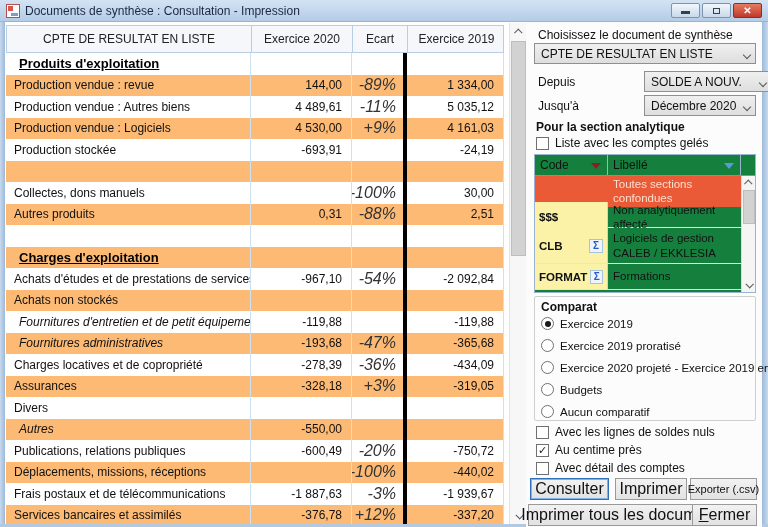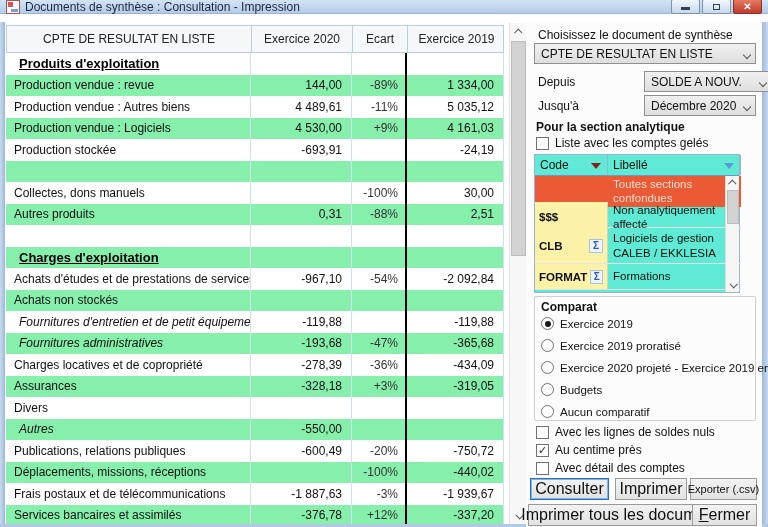--- a/index.html
+++ b/index.html
@@ -2,21 +2,21 @@
 <html><head>
 <meta charset="utf-8">
 <style>
   * { margin:0; padding:0; box-sizing:border-box; }
   html,body { width:768px; height:527px; overflow:hidden; }
   body { font-family:"Liberation Sans", sans-serif; background:#e8eef5; position:relative; }
 
   .window { position:absolute; left:0; top:0; width:768px; height:527px; background:#fff; }
 
   
-  .titlebar { position:absolute; left:0; top:0; width:768px; height:14px;
+  .titlebar { position:absolute; left:0; top:0; width:768px; height:22px;
     background:linear-gradient(#d3e3f4,#b4cce6); border-bottom:1px solid #98b4d2;
     display:flex; align-items:center; padding:0 4px; }
   .app-icon { width:14px; height:14px; margin:0 5px 0 2px; position:relative; background:#fff; border:1px solid #b05050; }
   .app-icon:before { content:""; position:absolute; left:1px; top:1px; width:5px; height:5px; background:#d9534f; }
   .app-icon:after { content:""; position:absolute; right:1px; bottom:1px; width:7px; height:3px; background:#7aa0c8; }
   .title-text { font-size:12px; color:#1c2740; }
   .win-controls { margin-left:auto; display:flex; gap:2px; padding-right:2px; }
   .winbtn { width:29px; height:15px; border:1px solid #7d94b0; border-radius:2px;
     background:linear-gradient(#f2f7fc,#c8d8ea); display:flex; align-items:center; justify-content:center;
     font-size:10px; color:#33404f; line-height:1; }
@@ -31,25 +31,25 @@
 
   
   .table-area { position:absolute; left:5px; top:22px; width:502px; height:502px; background:#fff; overflow:hidden; }
   .thead { position:absolute; left:1px; top:3px; width:498px; height:28px; display:grid;
     grid-template-columns:245px 101px 55px 97px; background:#f5f7fa; border:1px solid #b9cde3; }
   .thead .hcell { display:flex; align-items:center; justify-content:center; font-size:12px; color:#222;
     border-right:1px solid #b9cde3; }
   .thead .hcell:last-child { border-right:none; }
   .tbody { position:absolute; left:1px; top:31px; width:498px; }
   .trow { display:grid; grid-template-columns:245px 101px 55px 97px; height:21.5px; background:#fff; }
-  .trow.shade { background:#86efac; }
+  .trow.shade { background:#fdba74; }
   .cell { display:flex; align-items:center; font-size:12px; color:#111; overflow:hidden; white-space:nowrap; }
   .cell.lbl { padding-left:8px; border-right:1px solid #cfe0f0; }
   .cell.num { justify-content:flex-end; padding-right:9px; border-right:1px solid #cfe0f0; }
-  .cell.pct { justify-content:flex-end; padding-right:7px; font-size:12px; color:#333; border-right:2px solid #000000; }
+  .cell.pct { justify-content:flex-end; padding-right:7px; font-size:16px; color:#333; border-right:4px solid #000000;font-style:italic; }
   .trow.section .cell.lbl { font-weight:bold; font-size:13px; text-decoration:underline; padding-left:13px; color:#000; }
   .trow.italic .cell.lbl { font-style:italic; padding-left:13px; }
 
   
   .vscroll { position:absolute; left:509px; top:23px; width:17px; height:501px; background:#f7f7f7; border-left:1px solid #e3e3e3; }
   .sb-arrow { position:absolute; left:0; width:17px; height:17px; display:flex; align-items:center; justify-content:center; }
   .chev { width:6px; height:6px; border-left:1.5px solid #5a5a5a; border-top:1.5px solid #5a5a5a; display:block; }
   .chev.up { transform:rotate(45deg) translateY(1px); }
   .chev.down { transform:rotate(225deg) translateY(1px); }
   .sb-thumb { position:absolute; left:1px; width:15px; background:#d2d2d2; border:1px solid #bdbdbd; }
@@ -61,21 +61,21 @@
 
   .combo { position:absolute; height:21px; background:linear-gradient(#f0f0f0,#dedede); border:1px solid #8f8f8f;
     display:flex; align-items:center; padding:0 18px 0 6px; font-size:12px; color:#111; white-space:nowrap; overflow:hidden; }
   .combo .cchev { position:absolute; right:5px; top:8px; width:6px; height:6px; border-left:1.5px solid #555; border-top:1.5px solid #555; transform:rotate(225deg); }
 
   .ckbox { width:13px; height:13px; background:#fff; border:1px solid #707070; display:inline-flex; align-items:center; justify-content:center;
     font-size:11px; line-height:1; color:#222; flex:none; }
   .ckrow { position:absolute; display:flex; align-items:center; gap:6px; white-space:nowrap; }
 
   
-  .minitable { position:absolute; left:8px; top:132px; width:206px; height:139px; background:#5eead4; border:1px solid #9ab4d0; }
+  .minitable { position:absolute; left:8px; top:132px; width:222px; height:139px; background:#15803d; border:1px solid #9ab4d0; }
   .mt-head { display:grid; grid-template-columns:73px 133px 14px; height:21px; border-bottom:1px solid #6d96c4; }
   .mt-head .mh { display:flex; align-items:center; padding:0 5px; font-size:12px; border-right:1px solid #9ab4d0; position:relative; }
   .tri { width:0; height:0; border-left:5px solid transparent; border-right:5px solid transparent; border-top:6px solid #8b1e1e; position:absolute; right:6px; top:8px; }
   .tri.blue { border-top-color:#5a9bd5; }
   .mt-body { position:absolute; left:0; top:21px; width:206px; }
   .mt-row { display:grid; grid-template-columns:73px 133px; border-bottom:1px solid #e4e4e4; }
   .mt-code { background:#fbf2a7; display:flex; align-items:center; padding:0 4px; font-weight:bold; font-size:11.5px; gap:3px; border-right:1px solid #d9d4b0; }
   .mt-lib { display:flex; align-items:center; padding:1px 5px; font-size:11.5px; line-height:1.25; }
   .mt-row.sel .mt-code { background:#ea5a36; border-right-color:#ea5a36; }
   .mt-row.sel .mt-lib { background:#ea5a36; color:#ffddcd; }

